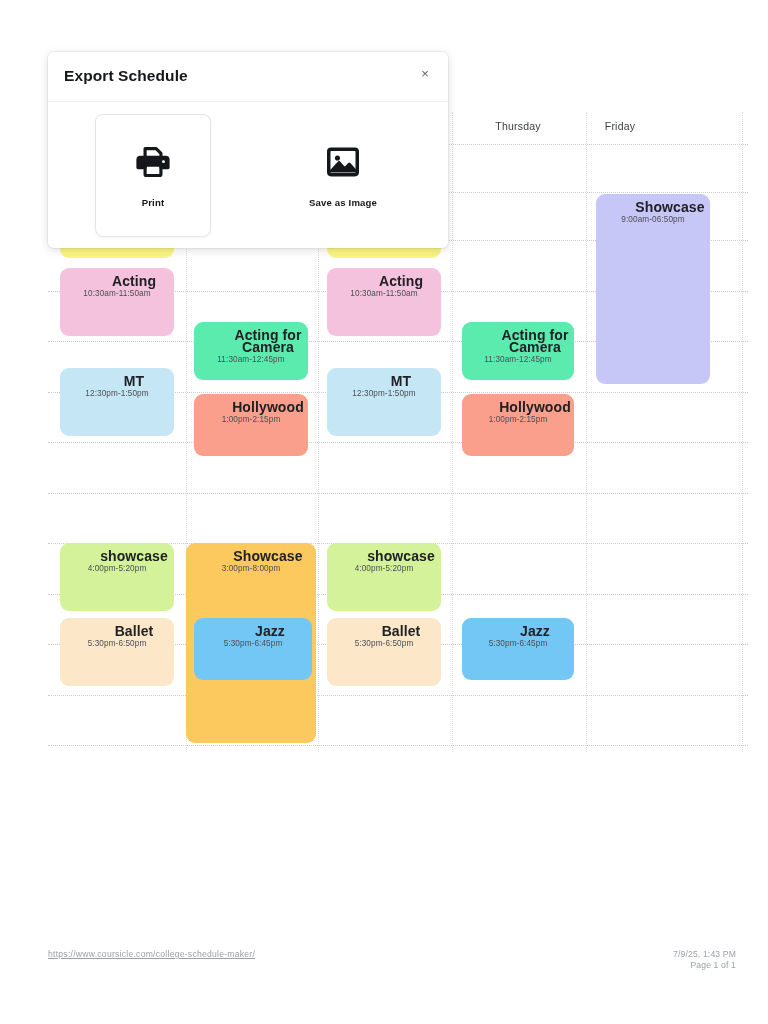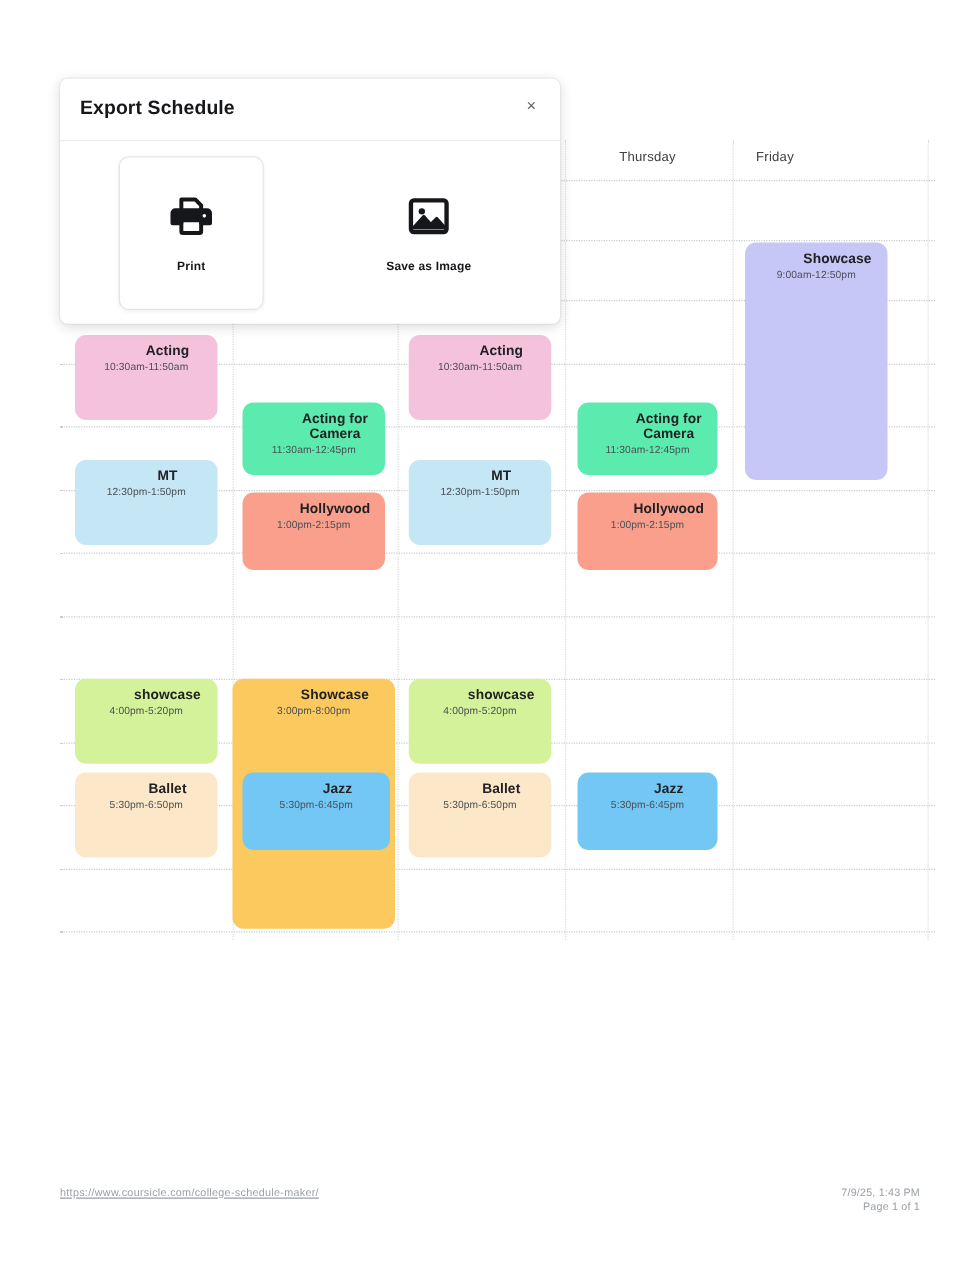--- a/index.html
+++ b/index.html
@@ -48,40 +48,40 @@
   }
 
   .event {
     position: absolute;
     border-radius: 9px;
     padding-top: 7px;
     text-align: center;
     overflow: hidden;
   }
   .event .ev-title {
-    font-size: 11px;
+    font-size: 14px;
     font-weight: bold;
     color: #202124;
     line-height: 12px;
     letter-spacing: .1px;
     margin-left: 34px;
   }
   .event .ev-time {
     font-size: 8.2px;
     color: #4a4f55;
     line-height: 12px;
     margin-top: 1px;
     letter-spacing: .1px;
   }
 
   
   .modal {
     position: absolute;
     left: 48px;
-    top: 63px;
+    top: 52px;
     width: 400px;
     height: 196px;
     background: #ffffff;
     border-radius: 6px;
     box-shadow: 0 2px 10px rgba(0,0,0,.14), 0 0 0 1px rgba(0,0,0,.045);
     z-index: 50;
   }
   .modal-header {
     position: relative;
     height: 50px;
@@ -253,21 +253,21 @@
         <div class="event" style="left: 462px; top: 394px; width: 112px; height: 62px; background: rgb(250, 159, 139);">
           <div class="ev-title">Hollywood</div>
           <div class="ev-time">1:00pm-2:15pm</div>
         </div>
         <div class="event" style="left: 462px; top: 618px; width: 112px; height: 62px; background: rgb(114, 199, 245);">
           <div class="ev-title">Jazz</div>
           <div class="ev-time">5:30pm-6:45pm</div>
         </div>
         <div class="event" style="left: 596px; top: 194px; width: 114px; height: 190px; background: rgb(198, 198, 247);">
           <div class="ev-title">Showcase</div>
-          <div class="ev-time">9:00am-12:50pm</div>
+          <div class="ev-time">9:00am-06:50pm</div>
         </div>
       </div>
   </div>
 
   <div class="modal">
     <div class="modal-header">
       <div class="modal-title">Export Schedule</div>
       <button class="modal-close">×</button>
     </div>
     <div class="modal-body" id="options">

